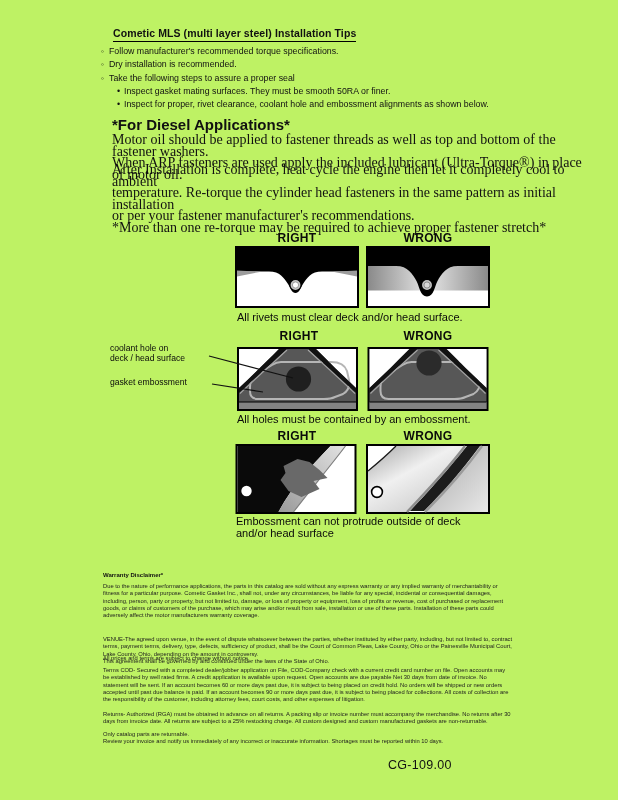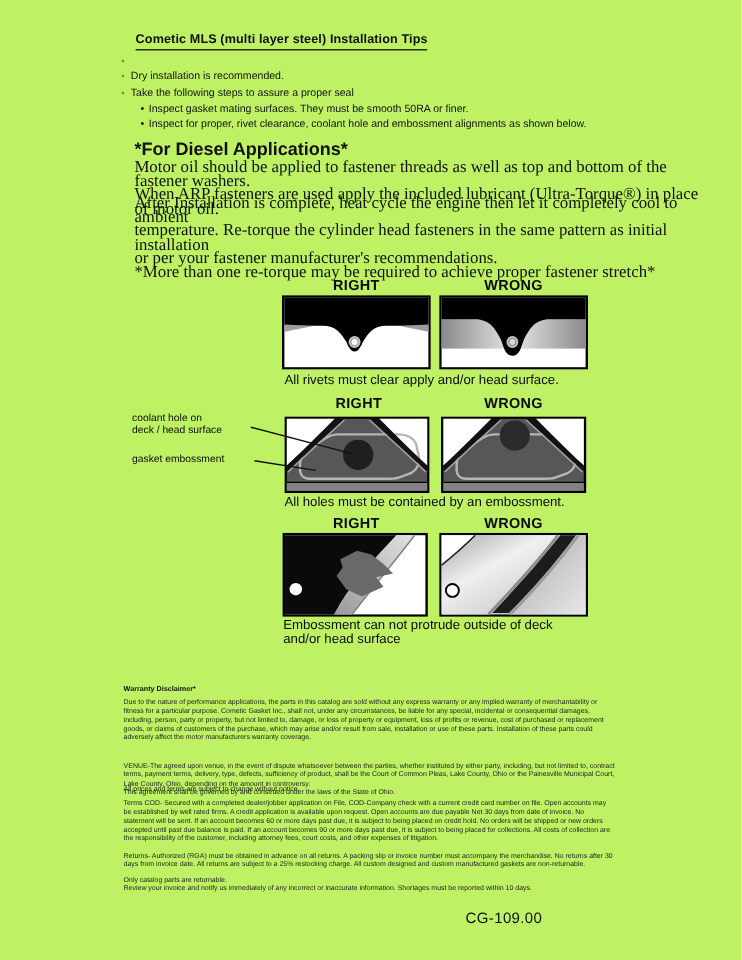--- a/index.html
+++ b/index.html
@@ -38,20 +38,21 @@
 </head>
 <body>
 
 <div class="page">
 
   <div class="abs doc-title">Cometic MLS (multi layer steel) Installation Tips</div>
 
   <div class="abs tips">
     <div class="tip-row">
       <span class="m">◦</span>
+      <span>Follow manufacturer's recommended torque specifications.</span>
     </div>
     <div class="tip-row">
       <span class="m">◦</span>
       <span>Dry installation is recommended.</span>
     </div>
     <div class="tip-row">
       <span class="m">◦</span>
       <span>Take the following steps to assure a proper seal</span>
     </div>
     <div class="tip-row sub">
@@ -92,21 +93,21 @@
           <stop offset="1" stop-color="#8a8a8a"></stop>
       </linearGradient>
     </defs>
     <rect x="1" y="1" width="122" height="60" fill="#ffffff" stroke="#000" stroke-width="2"></rect>
     <rect x="2" y="20" width="120" height="24.5" fill="url(#deckGrad)"></rect>
     <path d="M2,2 H122 V20 H92 C80,20 75.5,28 71.5,35 C68.5,40.5 68,50.5 61,50.5 C54,50.5 53.5,40.5 50.5,35 C46.5,28 42,20 30,20 H2 Z" fill="#000"></path>
     <circle cx="61" cy="39" r="5.6" fill="#c6c6c6" stroke="#000" stroke-width="1.3"></circle>
     <circle cx="61" cy="39" r="3.1" fill="#d8d8d8" stroke="#777" stroke-width="0.8"></circle>
   </svg>
 
-  <div class="abs cap" style="left:237px;top:312px;">All rivets must clear apply and/or head surface.</div>
+  <div class="abs cap" style="left:237px;top:312px;">All rivets must clear deck and/or head surface.</div>
 
   <div class="abs rw-label" style="left:237px;top:329px;">RIGHT</div>
   <div class="abs rw-label" style="left:366px;top:329px;">WRONG</div>
 
   <div class="abs ann-label" style="left:110px;top:344px;width:100px;">coolant hole on
 deck / head surface</div>
   <div class="abs ann-label" style="left:110px;top:378px;width:101px;">gasket embossment</div>
 
   <svg class="abs diag" style="left:237px;top:347px;" width="121" height="64" viewBox="0 0 121 64">
     <rect x="1" y="1" width="119" height="62" fill="#575757" stroke="#000" stroke-width="2"></rect>

